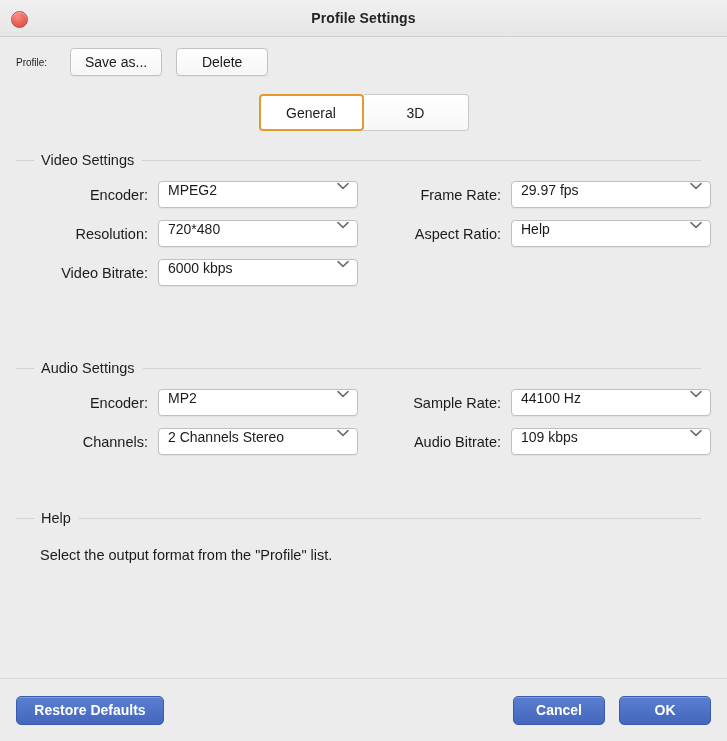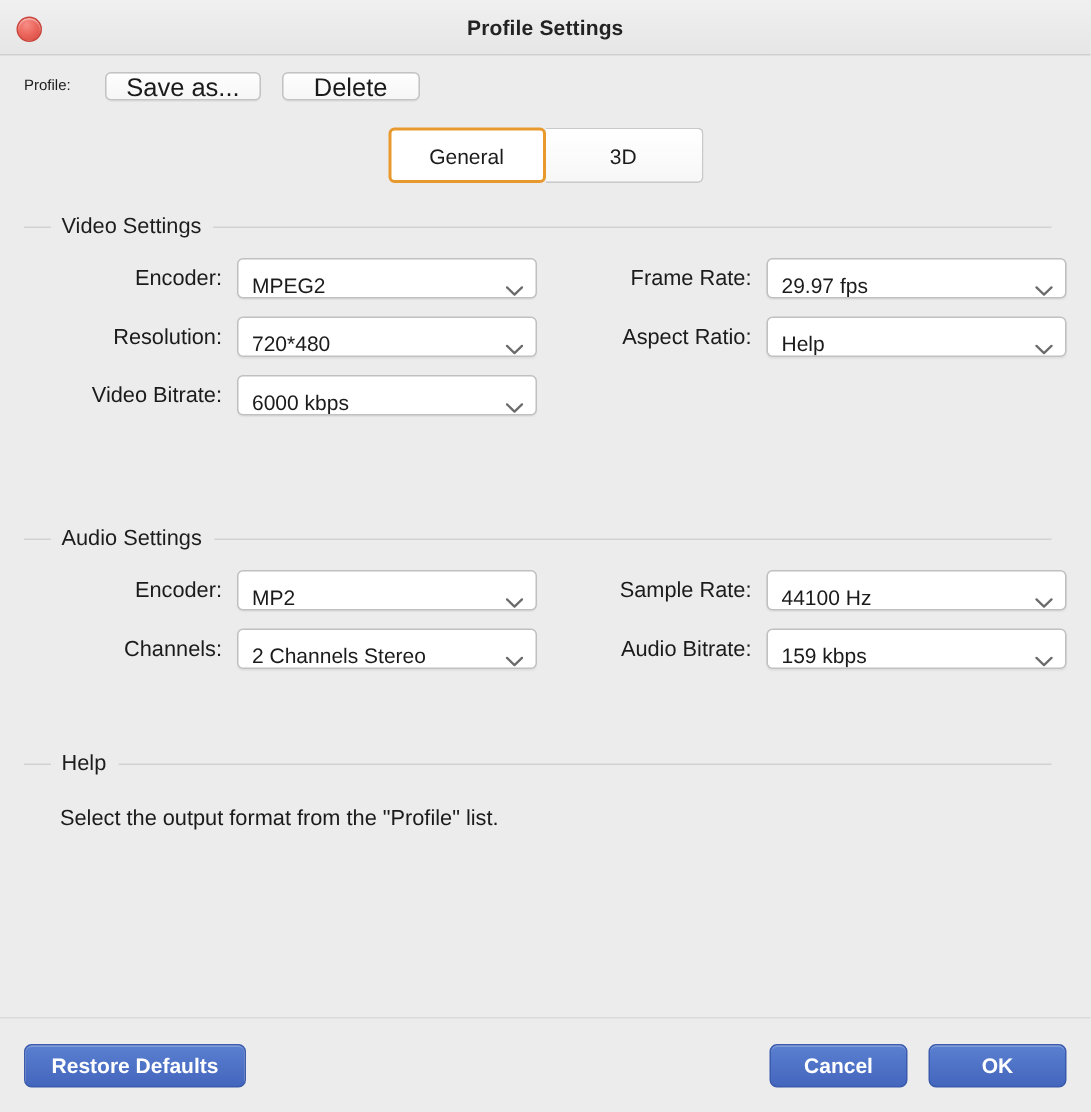--- a/index.html
+++ b/index.html
@@ -99,29 +99,29 @@
   }
   .chev {
     flex: 0 0 auto;
     width: 12px;
     height: 8px;
     margin-left: 6px;
   }
   .chev svg { display: block; }
 
   .topbtn {
-    height: 19px;
+    height: 28px;
     min-width: 92px;
     padding: 0 13px;
     margin-left: 14px;
     background: linear-gradient(to bottom, #fefefe 0%, #f6f6f6 100%);
     border: 1px solid #c3c3c3;
     border-radius: 4px;
     font-family: "Liberation Sans", sans-serif;
-    font-size: 17px;
+    font-size: 14px;
     color: #1a1a1a;
     cursor: pointer;
     box-shadow: 0 1px 0 rgba(0,0,0,0.04);
   }
 
   
   .tabs-row {
     flex: 0 0 auto;
     display: flex;
     justify-content: center;
@@ -211,21 +211,21 @@
     padding-right: 10px;
   }
   .combo {
     position: relative;
     height: 27px;
     background: #ffffff;
     border: 1px solid #c0c0c0;
     border-radius: 4px;
     box-sizing: border-box;
     display: flex;
-    align-items: flex-end;
+    align-items: flex-start;
     padding: 0 8px 0 9px;
     cursor: pointer;
     box-shadow: 0 1px 1px rgba(0,0,0,0.05);
   }
   .combo .combo-value {
     flex: 1 1 auto;
     font-size: 14px;
     color: #1b1b1b;
     white-space: nowrap;
     overflow: hidden;
@@ -390,21 +390,21 @@
         <div class="combo">
           <span class="combo-value">2 Channels Stereo</span>
           <span class="chev">
             <svg viewBox="0 0 12 8" width="12" height="8">
                 <path d="M1 1.6 L6 6.4 L11 1.6" fill="none" stroke="#6b6b6b" stroke-width="1.5" stroke-linecap="round" stroke-linejoin="round"></path>
               </svg>
           </span>
         </div>
         <div class="fld-label right-col">Audio Bitrate:</div>
         <div class="combo">
-          <span class="combo-value">159 kbps</span>
+          <span class="combo-value">109 kbps</span>
           <span class="chev">
             <svg viewBox="0 0 12 8" width="12" height="8">
                 <path d="M1 1.6 L6 6.4 L11 1.6" fill="none" stroke="#6b6b6b" stroke-width="1.5" stroke-linecap="round" stroke-linejoin="round"></path>
               </svg>
           </span>
         </div>
       </div>
     </div>
 
     <div class="group" style="margin-top:54px;">

